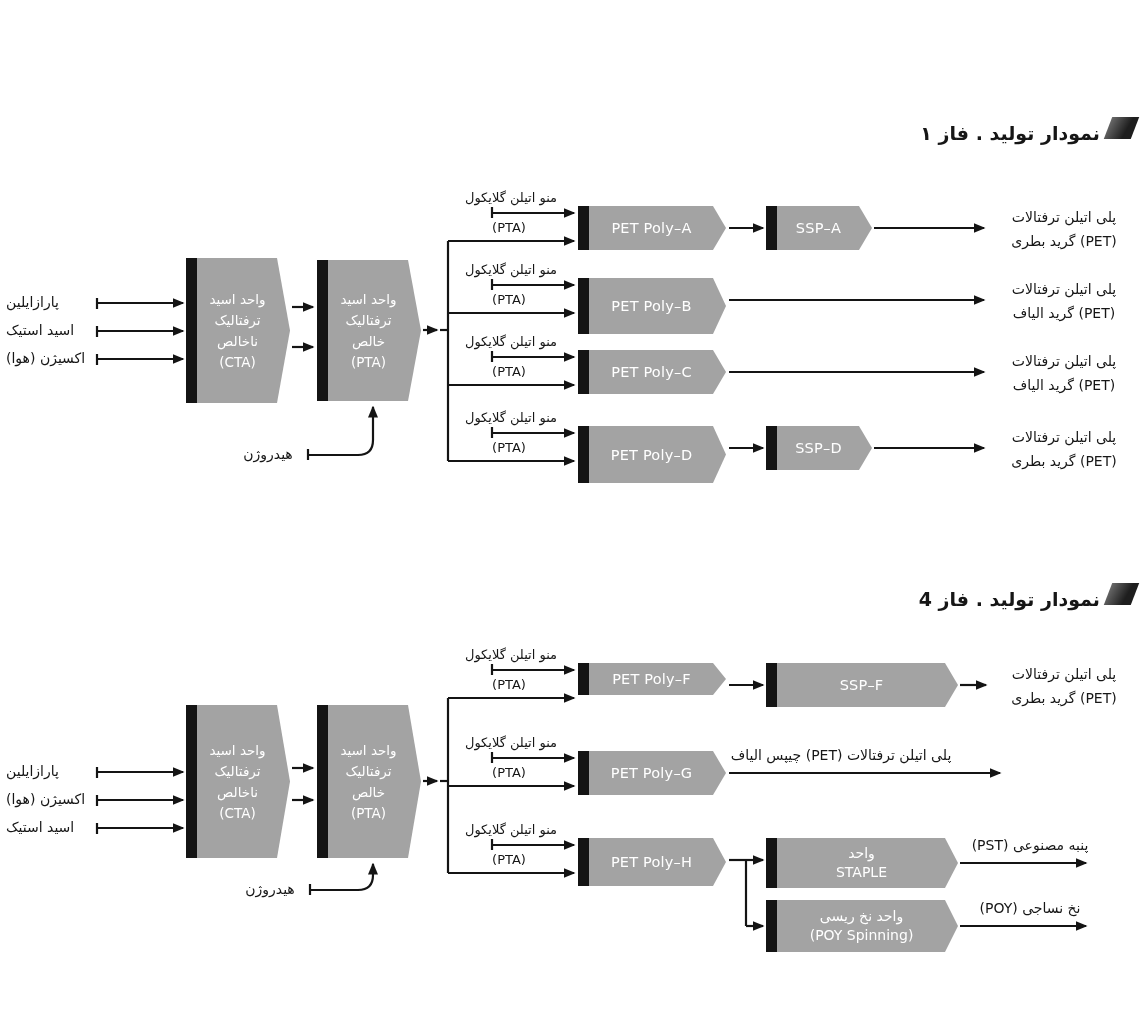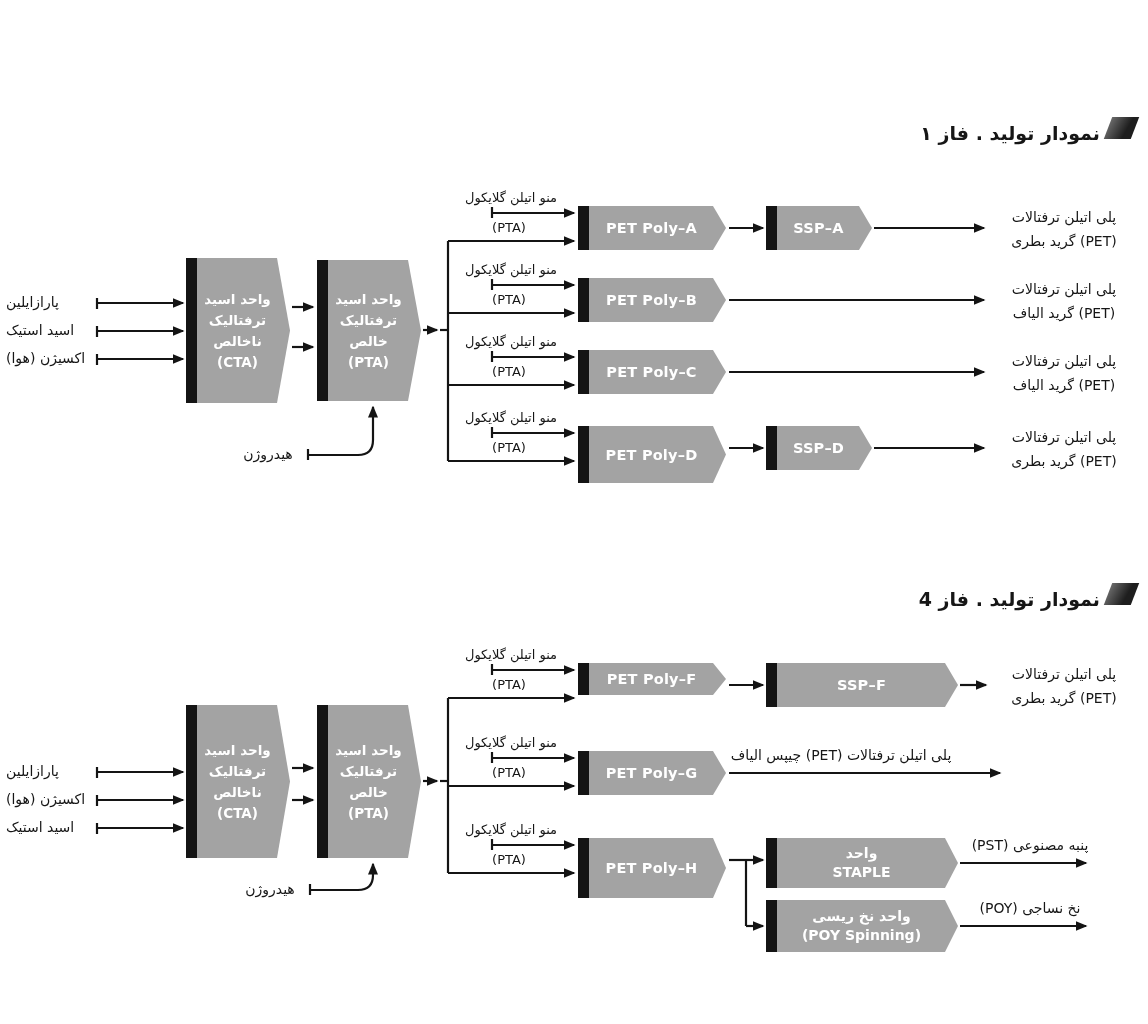--- a/index.html
+++ b/index.html
@@ -16,21 +16,21 @@
   .in-lbl{width:84px;text-align:left}
   .meg-lbl{width:118px;text-align:center;font-size:13px}
   .pta-lbl{width:78px;text-align:center;font-size:13px;direction:ltr}
   .hyd-lbl{width:70px;text-align:center}
   .out-lbl{position:absolute;width:142px;direction:rtl;text-align:center;font-size:14px;line-height:24px;white-space:nowrap}
   .g-lbl{width:262px;text-align:center}
   .s-lbl{width:144px;text-align:center}
 
   .pbox{position:absolute;display:flex;clip-path:polygon(0 0,calc(100% - 13px) 0,100% 50%,calc(100% - 13px) 100%,0 100%)}
   .pbox .bar{flex:none;width:11px;background:#141414}
-  .pbox .body{flex:1;background:#a3a3a3;color:#fff;font-weight:bold;display:flex;flex-direction:column;align-items:center;justify-content:center;padding-right:12px;text-align:center}
+  .pbox .body{flex:1;background:#a3a3a3;color:#fff;font-weight:normal;display:flex;flex-direction:column;align-items:center;justify-content:center;padding-right:12px;text-align:center}
   .fa-unit .body{direction:rtl;font-size:13.5px;line-height:21px}
   .latin-unit .body{font-size:14.5px;letter-spacing:.2px}
   .two-line .body{direction:rtl;font-size:14px;line-height:19px}
 </style>
 </head>
 <body>
 
 <div class="stage">
 
   
@@ -178,21 +178,21 @@
     <div class="lbl pta-lbl" style="left:470px;top:291px">(PTA)</div>
     <div class="lbl meg-lbl" style="left:452px;top:333px" dir="rtl">منو اتیلن گلایکول</div>
     <div class="lbl pta-lbl" style="left:470px;top:363px">(PTA)</div>
     <div class="lbl meg-lbl" style="left:452px;top:409px" dir="rtl">منو اتیلن گلایکول</div>
     <div class="lbl pta-lbl" style="left:470px;top:439px">(PTA)</div>
 
     <div class="pbox latin-unit" style="left:578px;top:206px;width:148px;height:44px">
       <div class="bar"></div>
       <div class="body">PET Poly–A</div>
     </div>
-    <div class="pbox latin-unit" style="left:578px;top:278px;width:148px;height:44px">
+    <div class="pbox latin-unit" style="left:578px;top:278px;width:148px;height:56px">
       <div class="bar"></div>
       <div class="body">PET Poly–B</div>
     </div>
     <div class="pbox latin-unit" style="left:578px;top:350px;width:148px;height:44px">
       <div class="bar"></div>
       <div class="body">PET Poly–C</div>
     </div>
     <div class="pbox latin-unit" style="left:578px;top:426px;width:148px;height:57px">
       <div class="bar"></div>
       <div class="body">PET Poly–D</div>
@@ -265,21 +265,21 @@
     <div class="lbl pta-lbl" style="left:470px;top:851px">(PTA)</div>
 
     <div class="pbox latin-unit" style="left:578px;top:663px;width:148px;height:32px">
       <div class="bar"></div>
       <div class="body">PET Poly–F</div>
     </div>
     <div class="pbox latin-unit" style="left:578px;top:751px;width:148px;height:44px">
       <div class="bar"></div>
       <div class="body">PET Poly–G</div>
     </div>
-    <div class="pbox latin-unit" style="left:578px;top:838px;width:148px;height:60px">
+    <div class="pbox latin-unit" style="left:578px;top:838px;width:148px;height:48px">
       <div class="bar"></div>
       <div class="body">PET Poly–H</div>
     </div>
 
     <div class="pbox latin-unit" style="left:766px;top:663px;width:192px;height:44px">
       <div class="bar"></div>
       <div class="body">SSP–F</div>
     </div>
 
     <div class="pbox two-line" style="left:766px;top:838px;width:192px;height:50px">

